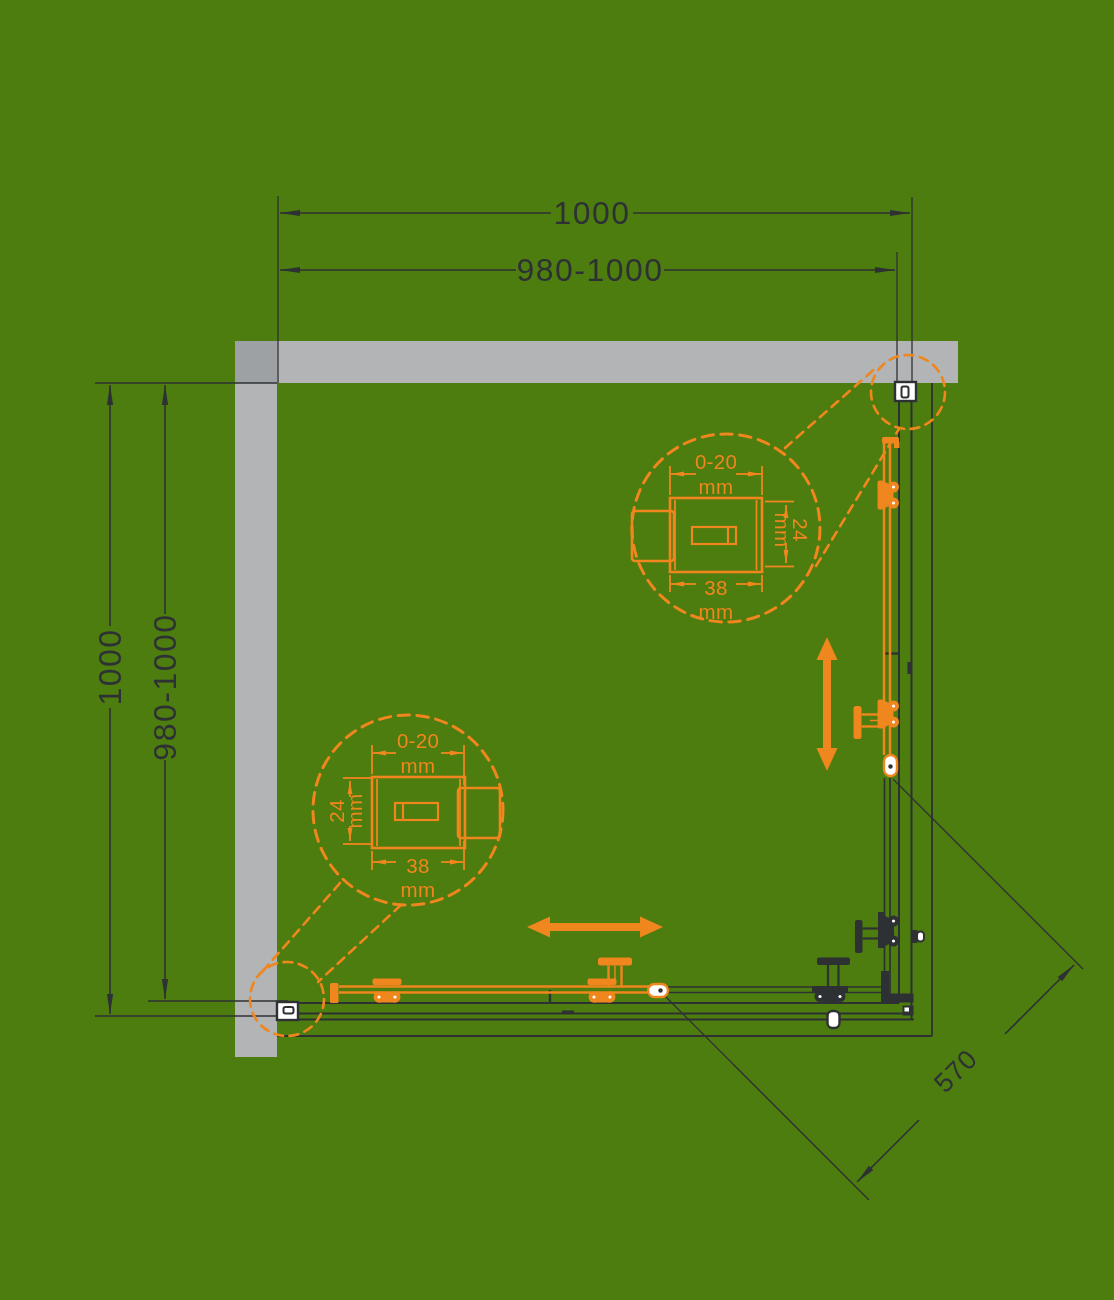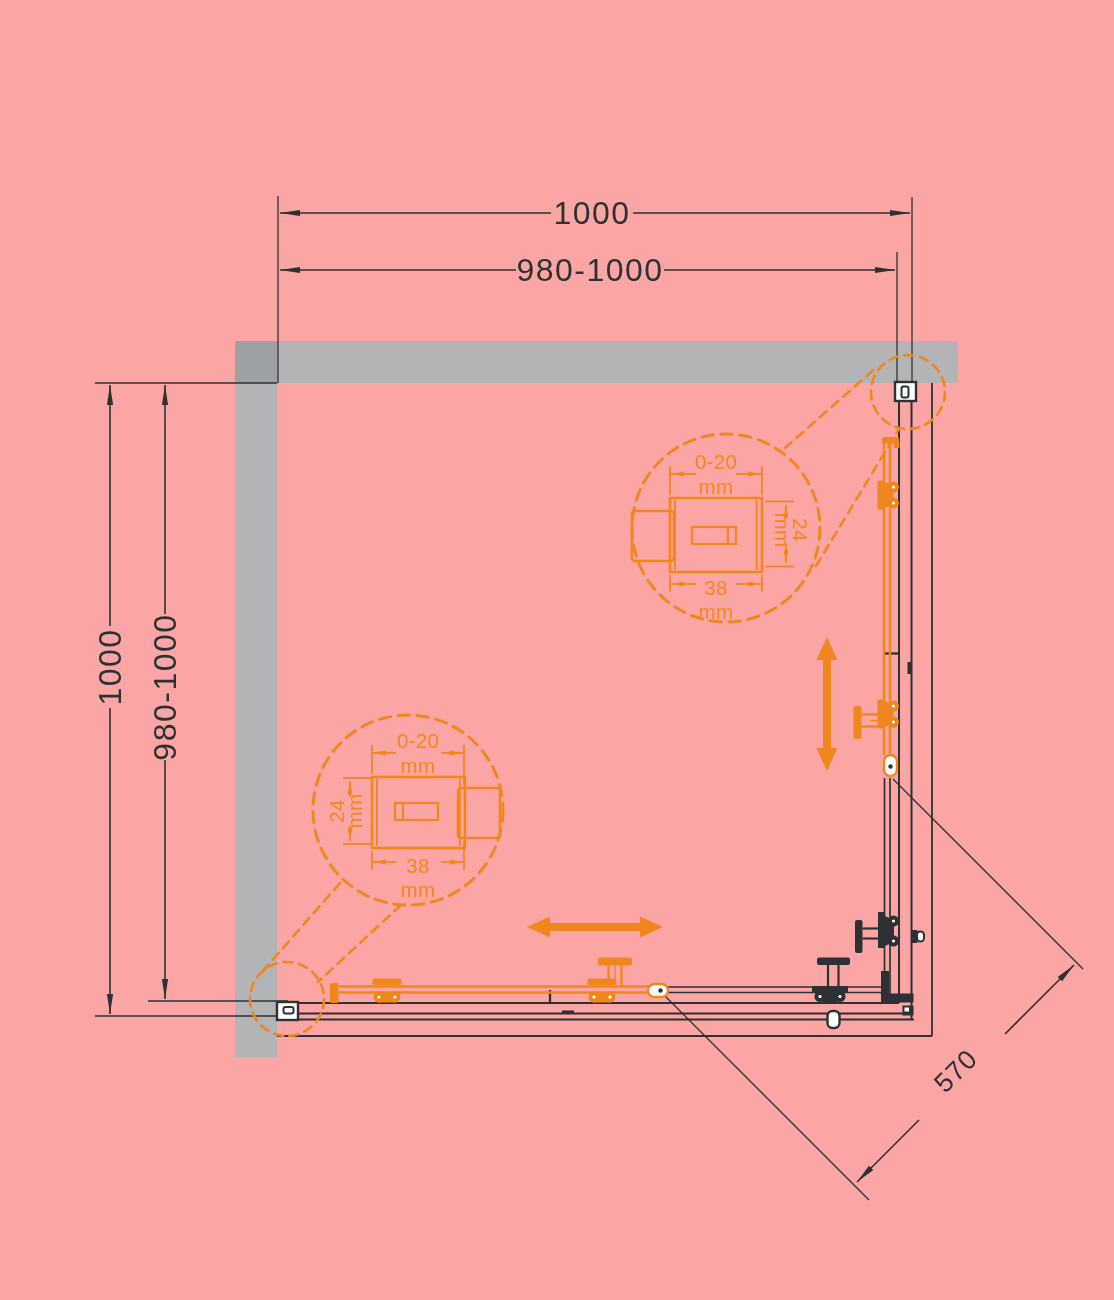--- a/index.html
+++ b/index.html
@@ -1,16 +1,16 @@
 <!DOCTYPE html>
 <html><head>
 <meta charset="utf-8">
 <style>
   html,body{margin:0;padding:0;background:#ffffff;}
-  .stage{position:relative;width:1114px;height:1300px;background:#fca5a5;overflow:hidden;
+  .stage{position:relative;width:1114px;height:1300px;background:#4d7c0f;overflow:hidden;
          font-family:"Liberation Sans",sans-serif;}
   svg{display:block}
   text{font-family:"Liberation Sans",sans-serif;fill:#2E3133;}
   .t-main{font-size:32px;letter-spacing:1.5px;}
   .t-570{font-size:27px;letter-spacing:1px;}
   .t-det{font-size:20.5px;fill:#F0861E;letter-spacing:.3px;}
   .ln{stroke:#2E3133;stroke-width:1.6;fill:none;}
   .ext{stroke:#2E3133;stroke-width:1.3;fill:none;}
   .fr{stroke:#2E3133;stroke-width:2;fill:none;}
   .fr18{stroke:#2E3133;stroke-width:1.8;fill:none;}

